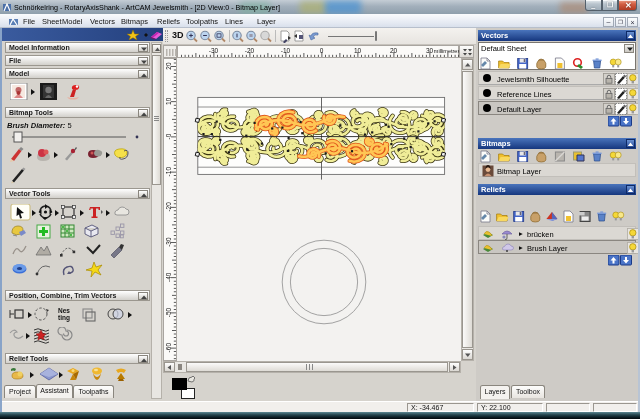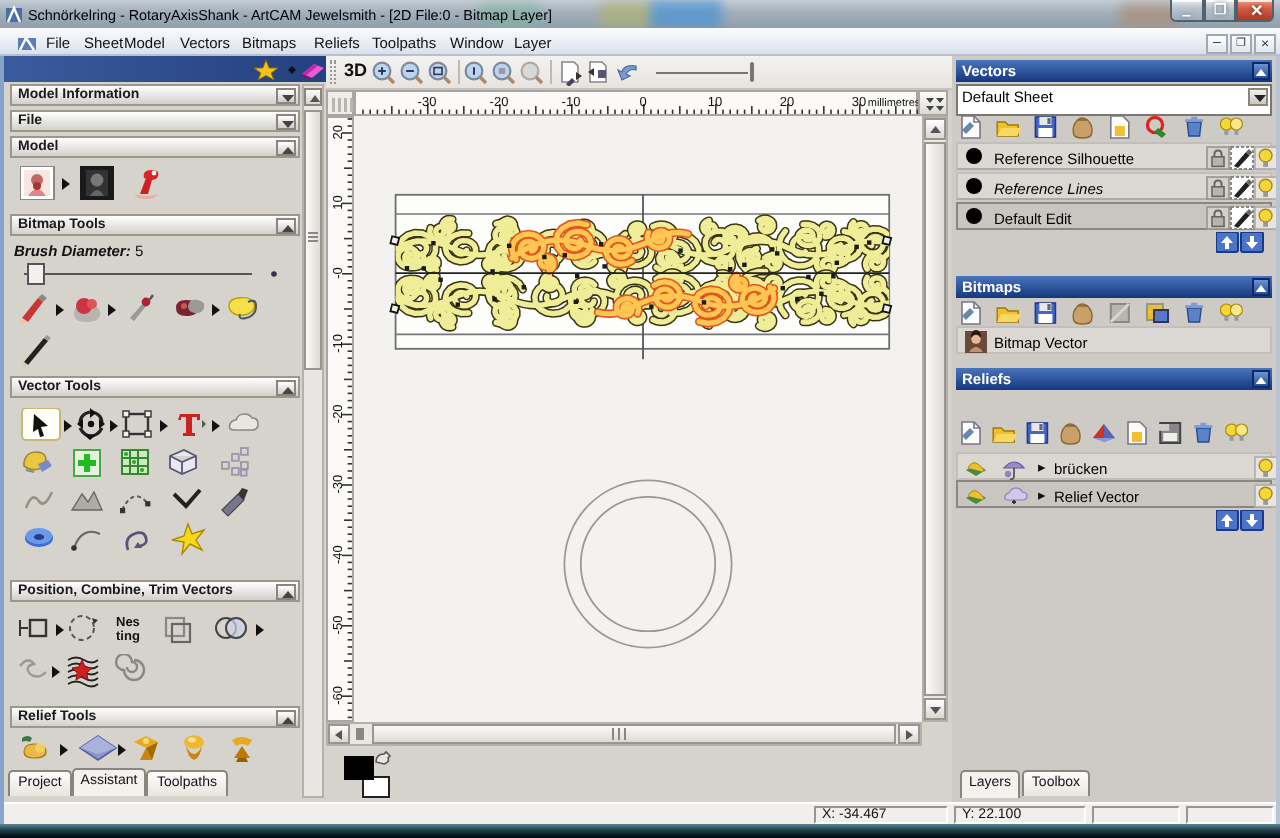--- a/index.html
+++ b/index.html
@@ -28,36 +28,36 @@
 #rulc{left:163px;top:45px;width:14px;height:13px;background:#efedea;border:1px solid #a9a5a0}
 #mmbtn{left:459px;top:45px;width:15px;height:13px;background:linear-gradient(#fdfdfc,#dcd9d4);border:1px solid #a9a5a0}
 #rulv{left:163px;top:58px;width:14px;height:303px;background:#fbfaf8;border:1px solid #a9a5a0}
 #vp{left:177px;top:58px;width:284px;height:303px;background:#f3f2f0}
 #vsb{left:461px;top:58px;width:13px;height:303px;background:#e9e7e3;border:1px solid #b5b1aa}
 #hsb{left:163px;top:361px;width:298px;height:12px;background:#e9e7e3;border:1px solid #b5b1aa}
 #under{left:163px;top:373px;width:313px;height:28px;background:#d6d3cd}
 #rp{left:476px;top:28px;width:164px;height:373px;background:#cecbc6;overflow:hidden}
 .bluehdr{position:absolute;left:2px;width:158px;height:11px;background:linear-gradient(#4a74bc,#16377e);color:#fff;font-size:7.5px;font-weight:bold;padding:1px 0 0 3px}
 .bhbtn{position:absolute;right:1px;top:1px;width:9px;height:9px;background:linear-gradient(#6b92d2,#2a4d9b);border:1px solid #0e2a66;color:#fff;font-size:4.5px;text-align:center;line-height:8px}
-.combo{position:absolute;left:2px;width:158px;height:16px;background:#fff;border:1px solid #7a7670;font-size:7.5px;color:#000;padding:1px 0 0 2px}
+.combo{position:absolute;left:2px;width:158px;height:28px;background:#fff;border:1px solid #7a7670;font-size:7.5px;color:#000;padding:1px 0 0 2px}
 .cbtn{position:absolute;right:1px;top:1px;width:10px;height:9px;background:linear-gradient(#f2f1ef,#cac7c1);border:1px solid #8a867e;font-size:4.5px;text-align:center;line-height:8px;color:#222}
 .lrow{position:absolute;left:2px;width:158px;height:14px;font-size:7.5px;color:#000}
 #status{left:0;top:401px;width:640px;height:11px;background:#f1efec;border-top:1px solid #fff}
 .sfield{position:absolute;top:1px;height:9px;border:1px solid;border-color:#9a968f #fff #fff #9a968f;font-size:7px;color:#111;padding:0 0 0 3px;line-height:8.5px}
 </style></head><body>
 <div id="title" class="abs">
   <div class="blob" style="left:240px;top:2px;width:30px;height:12px;background:#7fb2a0"></div>
   <div class="blob" style="left:300px;top:1px;width:26px;height:13px;background:#b0b268"></div>
   <div class="blob" style="left:325px;top:0;width:36px;height:14px;background:#3f8fd6"></div>
   <div class="blob" style="left:560px;top:2px;width:28px;height:12px;background:#b08a70"></div>
   <svg style="position:absolute;left:3px;top:2px" width="10" height="10">
       <rect x="0" y="2" width="8" height="7" fill="#4a6fa8"></rect>
       <path d="M1,9 L4,2 L7,9" stroke="#fff" stroke-width="1.2" fill="none"></path>
     </svg>
-  <div id="ttext">Schnörkelring - RotaryAxisShank - ArtCAM Jewelsmith - [2D File:0 - Bitmap Layer]</div>
+  <div id="ttext">Schnörkelring - RotaryAxisShank - ArtCAM Jewelsmith - [2D View:0 - Bitmap Layer]</div>
   <div class="winbtn" id="btnmin">
       <div class="winglyph" style="left:5px;top:3px">–</div>
     </div>
   <div class="winbtn" id="btnmax">
       <div class="winglyph" style="left:4px;top:1px;font-size:7px">❐</div>
     </div>
   <div class="winbtn" id="btncls">
       <div class="winglyph" style="left:6px;top:1px">✕</div>
     </div>
 </div>
@@ -66,21 +66,21 @@
       <rect x="0" y="3" width="9" height="6" fill="#5b7fb5"></rect>
       <path d="M1,9 L4,3 L8,9" stroke="#fff" stroke-width="1.2" fill="none"></path>
     </svg>
   <span class="mi" style="left:23px">File</span>
     <span class="mi" style="left:42px">Sheet</span>
   <span class="mi" style="left:62px">Model</span>
     <span class="mi" style="left:90px">Vectors</span>
   <span class="mi" style="left:121px">Bitmaps</span>
     <span class="mi" style="left:157px">Reliefs</span>
   <span class="mi" style="left:186px">Toolpaths</span>
-    <span class="mi" style="left:225px">Window</span>
+    <span class="mi" style="left:225px">Lines</span>
   <span class="mi" style="left:257px">Layer</span>
   <span style="position:absolute;left:603px;top:3px;width:11px;height:10px;border:1px solid #a0a8b4;background:linear-gradient(#fcfdfe,#e2e7ee);font-size:7px;text-align:center;line-height:8px;color:#334">–</span>
   <span style="position:absolute;left:615px;top:3px;width:11px;height:10px;border:1px solid #a0a8b4;background:linear-gradient(#fcfdfe,#e2e7ee);font-size:5.5px;text-align:center;line-height:9px;color:#334">❐</span>
   <span style="position:absolute;left:627px;top:3px;width:11px;height:10px;border:1px solid #a0a8b4;background:linear-gradient(#fcfdfe,#e2e7ee);font-size:7px;text-align:center;line-height:9px;color:#334">×</span>
 </div>
 <div id="lp" class="abs">
     <div id="lpband"></div>
     <svg width="40" height="13" style="position:absolute;left:124px;top:0">
       <path d="M7,2 L8.6,6 L13,6 L9.6,8.5 L11,12 L7,9.8 L3,12 L4.4,8.5 L1,6 L5.4,6 Z" fill="#f2c318" stroke="#8a6a00" stroke-width="0.5"></path>
       <path d="M18,7 l2,-2 2,2 -2,2 z" fill="#111"></path>
@@ -891,59 +891,59 @@
       </g>
       <g transform="translate(133.2,0)">
         <circle cx="4" cy="5" r="3" fill="#f5d838" stroke="#a8890a" stroke-width="0.6"></circle>
         <rect x="3" y="8" width="2" height="2.4" fill="#999"></rect>
         <circle cx="9" cy="5" r="3" fill="#f8e888" stroke="#a8890a" stroke-width="0.6"></circle>
         <rect x="8" y="8" width="2" height="2.4" fill="#999"></rect>
       </g>
     </svg>
     <div class="lrow" style="top:43px;background:#dbd8d3;border:1px solid #c2bfba;border-bottom-color:#aaa;">
       <span style="position:absolute;left:4px;top:2px;width:8px;height:8px;border-radius:50%;background:#000"></span>
-      <span style="position:absolute;left:18px;top:2.5px">Reference Silhouette</span>
+      <span style="position:absolute;left:18px;top:2.5px">Jewelsmith Silhouette</span>
       <svg width="12" height="12" style="position:absolute;left:124px;top:0.5px">
         <rect x="0.5" y="0.5" width="11" height="11" fill="#d4d1cb" stroke="#98948d" stroke-width="0.8"></rect>
         <rect x="3" y="5.4" width="6" height="4.8" fill="#b8b4ac" stroke="#666" stroke-width="0.8"></rect>
         <path d="M4.2,5.4 v-1.2 q0,-2 1.8,-2 q1.8,0 1.8,2 v1.2" fill="none" stroke="#666" stroke-width="1"></path>
       </svg>
       <svg width="12" height="12" style="position:absolute;left:136px;top:0.5px">
         <rect x="0.5" y="0.5" width="11" height="11" fill="#fff" stroke="#888" stroke-dasharray="1.5,1"></rect>
         <path d="M2,10 L8,3 l1.8,1.8 L4,11 z" fill="#222"></path>
         <path d="M8,3 l1.5,-1.5 1.8,1.8 -1.5,1.5 z" fill="#666"></path>
       </svg>
       <svg width="12" height="12" style="position:absolute;left:148px;top:0.5px">
         <rect x="0.5" y="0.5" width="11" height="11" fill="#e8e5e0" stroke="#b0aca4" stroke-width="0.8"></rect>
         <circle cx="5.8" cy="4.8" r="3.2" fill="#f5d838" stroke="#a8890a" stroke-width="0.7"></circle>
         <rect x="4.6" y="7.8" width="2.4" height="2.6" fill="#999"></rect>
       </svg>
     </div>
-    <div class="lrow" style="top:58px;background:#dbd8d3;border:1px solid #c2bfba;border-bottom-color:#aaa;font-style:italic;">
+    <div class="lrow" style="top:58px;background:#dbd8d3;border:1px solid #c2bfba;border-bottom-color:#aaa;">
       <span style="position:absolute;left:4px;top:2px;width:8px;height:8px;border-radius:50%;background:#000"></span>
       <span style="position:absolute;left:18px;top:2.5px">Reference Lines</span>
       <svg width="12" height="12" style="position:absolute;left:124px;top:0.5px">
         <rect x="0.5" y="0.5" width="11" height="11" fill="#d4d1cb" stroke="#98948d" stroke-width="0.8"></rect>
         <rect x="3" y="5.4" width="6" height="4.8" fill="#b8b4ac" stroke="#666" stroke-width="0.8"></rect>
         <path d="M4.2,5.4 v-1.2 q0,-2 1.8,-2 q1.8,0 1.8,2 v1.2" fill="none" stroke="#666" stroke-width="1"></path>
       </svg>
       <svg width="12" height="12" style="position:absolute;left:136px;top:0.5px">
         <rect x="0.5" y="0.5" width="11" height="11" fill="#fff" stroke="#888" stroke-dasharray="1.5,1"></rect>
         <path d="M2,10 L8,3 l1.8,1.8 L4,11 z" fill="#222"></path>
         <path d="M8,3 l1.5,-1.5 1.8,1.8 -1.5,1.5 z" fill="#666"></path>
       </svg>
       <svg width="12" height="12" style="position:absolute;left:148px;top:0.5px">
         <rect x="0.5" y="0.5" width="11" height="11" fill="#e8e5e0" stroke="#b0aca4" stroke-width="0.8"></rect>
         <circle cx="5.8" cy="4.8" r="3.2" fill="#f5d838" stroke="#a8890a" stroke-width="0.7"></circle>
         <rect x="4.6" y="7.8" width="2.4" height="2.6" fill="#999"></rect>
       </svg>
     </div>
     <div class="lrow" style="top:73px;background:#c9c6c1;border:1px solid #8a8680;">
       <span style="position:absolute;left:4px;top:2px;width:8px;height:8px;border-radius:50%;background:#000"></span>
-      <span style="position:absolute;left:18px;top:2.5px">Default Edit</span>
+      <span style="position:absolute;left:18px;top:2.5px">Default Layer</span>
       <svg width="12" height="12" style="position:absolute;left:124px;top:0.5px">
         <rect x="0.5" y="0.5" width="11" height="11" fill="#d4d1cb" stroke="#98948d" stroke-width="0.8"></rect>
         <rect x="3" y="5.4" width="6" height="4.8" fill="#b8b4ac" stroke="#666" stroke-width="0.8"></rect>
         <path d="M4.2,5.4 v-1.2 q0,-2 1.8,-2 q1.8,0 1.8,2 v1.2" fill="none" stroke="#666" stroke-width="1"></path>
       </svg>
       <svg width="12" height="12" style="position:absolute;left:136px;top:0.5px">
         <rect x="0.5" y="0.5" width="11" height="11" fill="#fff" stroke="#888" stroke-dasharray="1.5,1"></rect>
         <path d="M2,10 L8,3 l1.8,1.8 L4,11 z" fill="#222"></path>
         <path d="M8,3 l1.5,-1.5 1.8,1.8 -1.5,1.5 z" fill="#666"></path>
       </svg>
@@ -1004,21 +1004,21 @@
         <rect x="8" y="8" width="2" height="2.4" fill="#999"></rect>
       </g>
     </svg>
     <div class="lrow" style="top:135px;background:#dbd8d3;border:1px solid #c2bfba">
       <svg width="12" height="12" style="position:absolute;left:3px;top:0.5px">
         <rect x="0.5" y="0.5" width="11" height="11" fill="#6a4a3a"></rect>
         <circle cx="6" cy="4.5" r="2.4" fill="#e8b890"></circle>
         <path d="M2.5,11 q3.5,-5 7,0 z" fill="#c89070"></path>
         <path d="M3.5,4 q2.5,-3.5 5,0 q0,-4 -2.5,-4 q-2.5,0 -2.5,4 z" fill="#2a1a12"></path>
       </svg>
-      <span style="position:absolute;left:18px;top:2.5px">Bitmap Vector</span>
+      <span style="position:absolute;left:18px;top:2.5px">Bitmap Layer</span>
     </div>
     <div class="bluehdr" style="top:156px">Reliefs<span class="bhbtn">
         <svg width="7" height="7" style="position:absolute;left:0px;top:0.5px">
           <path d="M0.8,5 h5.4 l-2.7,-3.5 z" fill="#fff"></path>
         </svg>
       </span></div>
     <svg width="160" height="13" style="position:absolute;left:0;top:182px">
       <g transform="translate(3.0,0)">
         <path d="M2,1 h6 l3,3 v8 h-9 z" fill="#fcfcfa" stroke="#778" stroke-width="0.8"></path>
         <path d="M8,1 v3 h3" fill="none" stroke="#778" stroke-width="0.8"></path>
@@ -1085,21 +1085,21 @@
     <div class="lrow" style="top:212px;background:#c9c6c1;border:1px solid #8a8680;">
       <svg width="13" height="12" style="position:absolute;left:3px;top:0.5px">
         <path d="M1,7 l5,-3 5,3 -5,3 z" fill="#4a8a3a"></path>
         <path d="M2,6 q2,-4 5,-2 q3,2 3,4" fill="#e8c030" stroke="#a8870a" stroke-width="0.5"></path>
       </svg>
       <svg width="13" height="12" style="position:absolute;left:22px;top:0.5px">
         <path d="M3,8 q-2,0 -1.5,-2 q0.5,-1.5 2,-1.5 q1,-2.5 3.5,-2.5 q2.5,0 3,2 q2.5,0 2.5,2 q0,2 -2.5,2 z" fill="#d0c8e8" stroke="#8a80b8" stroke-width="0.6"></path>
         <path d="M5,9 h2 m-1,-1 v2" stroke="#333" stroke-width="0.9"></path>
       </svg>
       <span style="position:absolute;left:40px;top:2px;color:#111">▸</span>
-      <span style="position:absolute;left:48px;top:2.5px">Relief Vector</span>
+      <span style="position:absolute;left:48px;top:2.5px">Brush Layer</span>
       <svg width="12" height="12" style="position:absolute;left:148px;top:0.5px">
         <rect x="0.5" y="0.5" width="11" height="11" fill="#e8e5e0" stroke="#b0aca4" stroke-width="0.8"></rect>
         <circle cx="5.8" cy="4.8" r="3.2" fill="#f5d838" stroke="#a8890a" stroke-width="0.7"></circle>
         <rect x="4.6" y="7.8" width="2.4" height="2.6" fill="#999"></rect>
       </svg>
     </div>
     <svg width="24" height="11" style="position:absolute;left:132px;top:227px">
       <rect x="0" y="0" width="11" height="10" rx="1" fill="#4a74c8" stroke="#1a3a88"></rect>
       <path d="M5.5,2 l3,3.5 h-2 v3 h-2 v-3 h-2 z" fill="#fff"></path>
       <rect x="12.5" y="0" width="11" height="10" rx="1" fill="#4a74c8" stroke="#1a3a88"></rect>

